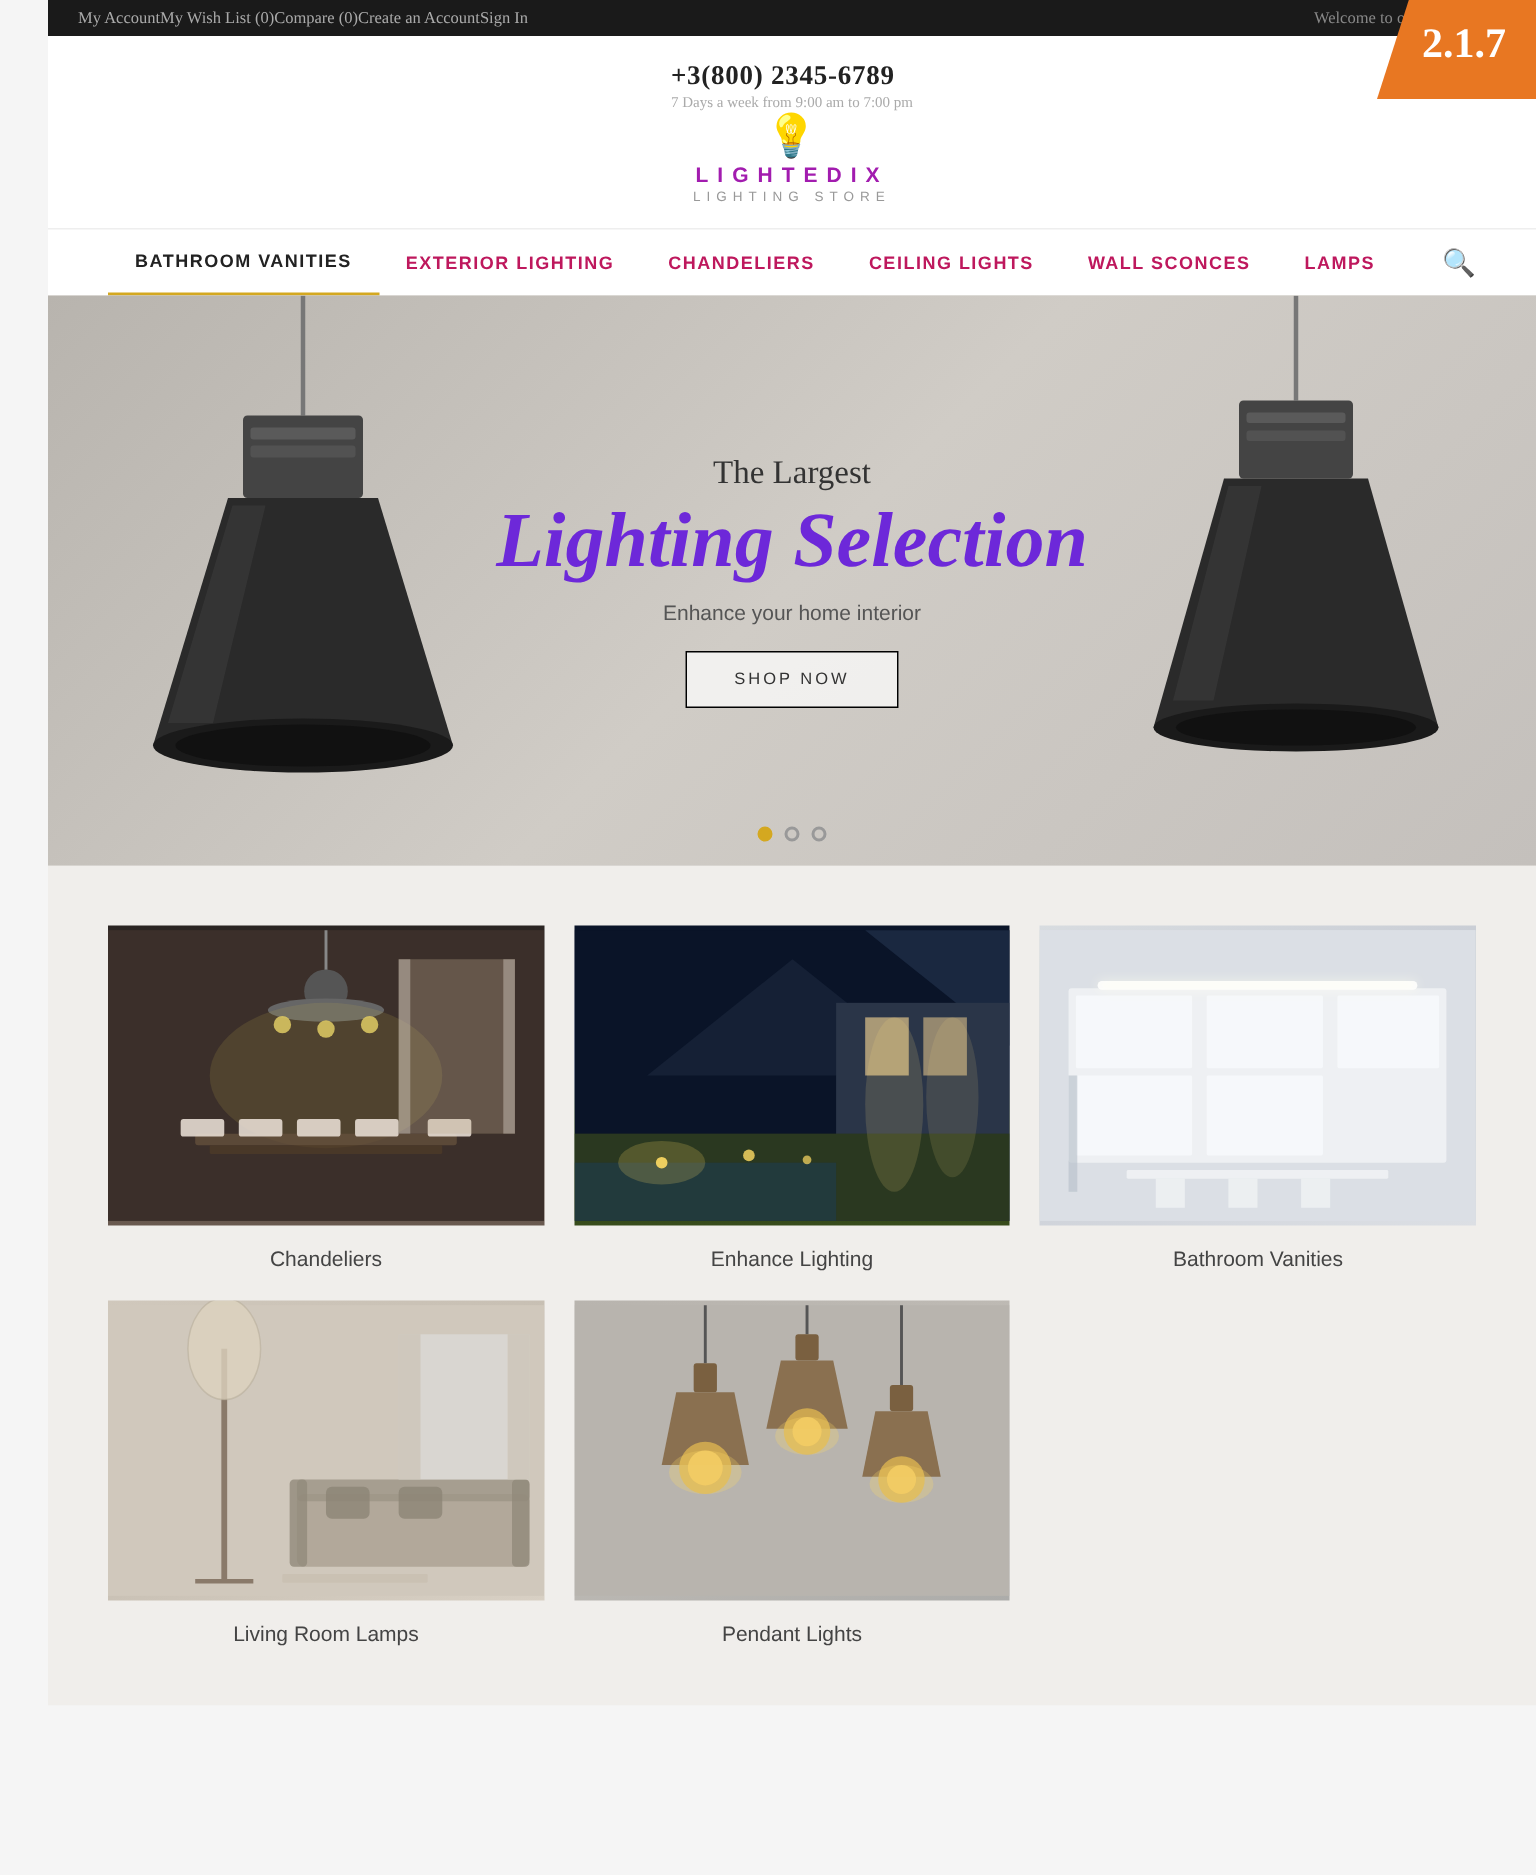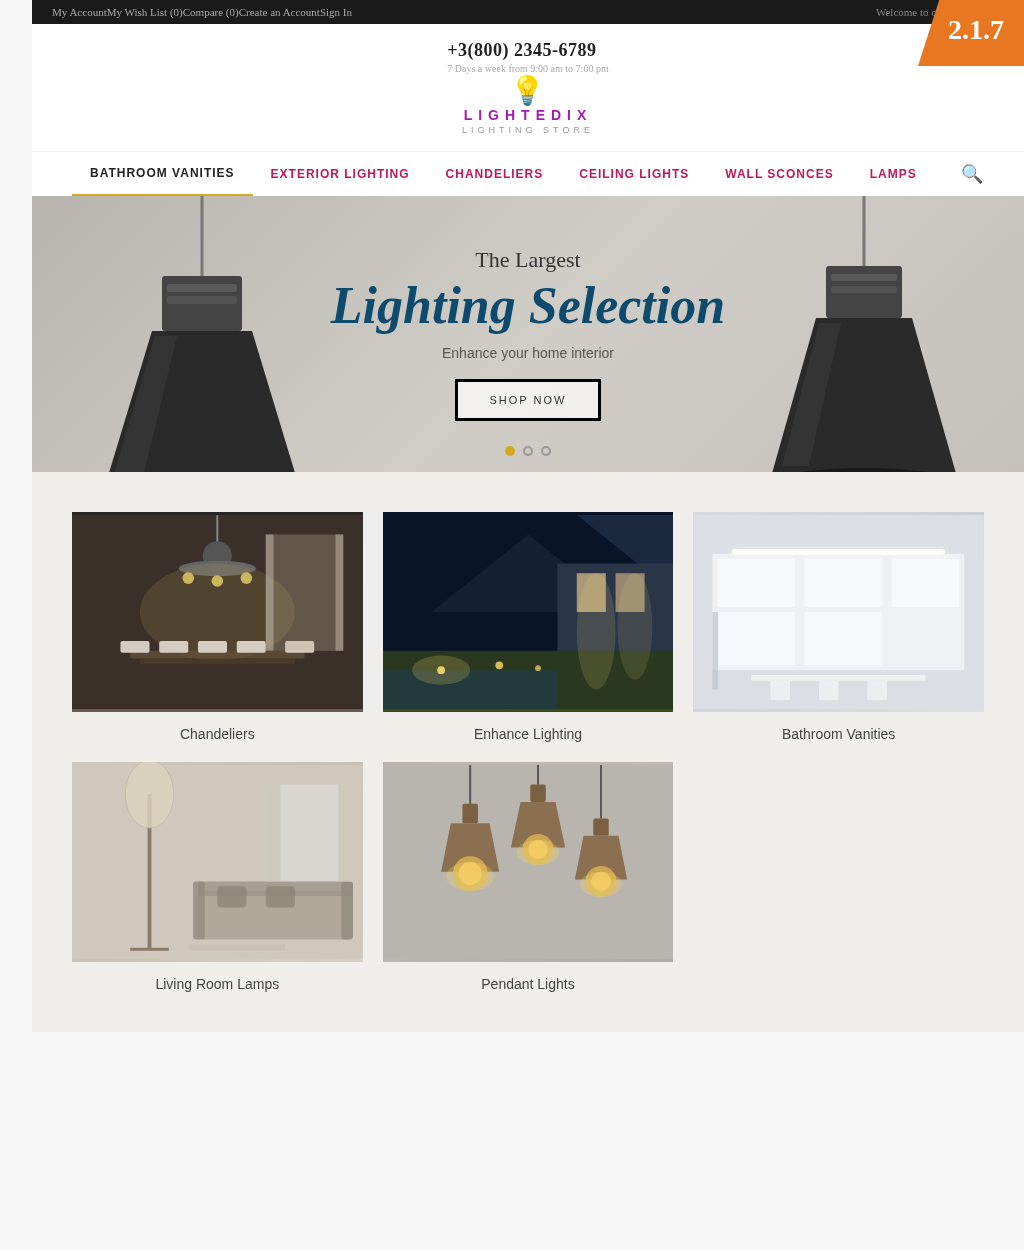--- a/index.html
+++ b/index.html
@@ -73,21 +73,21 @@
     .nav a.active {
       color: #222;
       border-bottom: 2px solid #d4a820;
     }
     .nav-search { margin-left: auto; color: #d4a820; font-size: 18px; cursor: pointer; }
 
     
     .hero {
       position: relative;
       background: #c8c4bc;
-      height: 276px;
+      height: 380px;
       overflow: hidden;
       display: flex;
       align-items: center;
       justify-content: center;
     }
     .hero-bg {
       position: absolute;
       inset: 0;
       background: linear-gradient(135deg, #b8b4ae 0%, #d0ccc6 50%, #c4c0bc 100%);
     }
@@ -98,37 +98,37 @@
       text-align: center;
     }
     .hero-content .subtitle {
       font-size: 22px;
       color: #333;
       font-family: 'Georgia', serif;
       margin-bottom: 4px;
     }
     .hero-content .title {
       font-size: 52px;
-      color: #0c4a6e;
+      color: #6d28d9;
       font-family: 'Georgia', serif;
       font-weight: bold;
       font-style: italic;
       line-height: 1.1;
     }
     .hero-content .tagline {
       font-size: 14px;
       color: #555;
       margin-top: 10px;
       font-family: 'Arial', sans-serif;
     }
     .shop-now-btn {
       display: inline-block;
       margin-top: 18px;
       padding: 12px 32px;
-      border: 3px solid #000000;
+      border: 1px solid #000000;
       color: #333;
       font-size: 11px;
       letter-spacing: 2px;
       font-family: 'Arial', sans-serif;
       text-decoration: none;
       cursor: pointer;
       background: rgba(255,255,255,0.7);
       text-transform: uppercase;
     }
 

